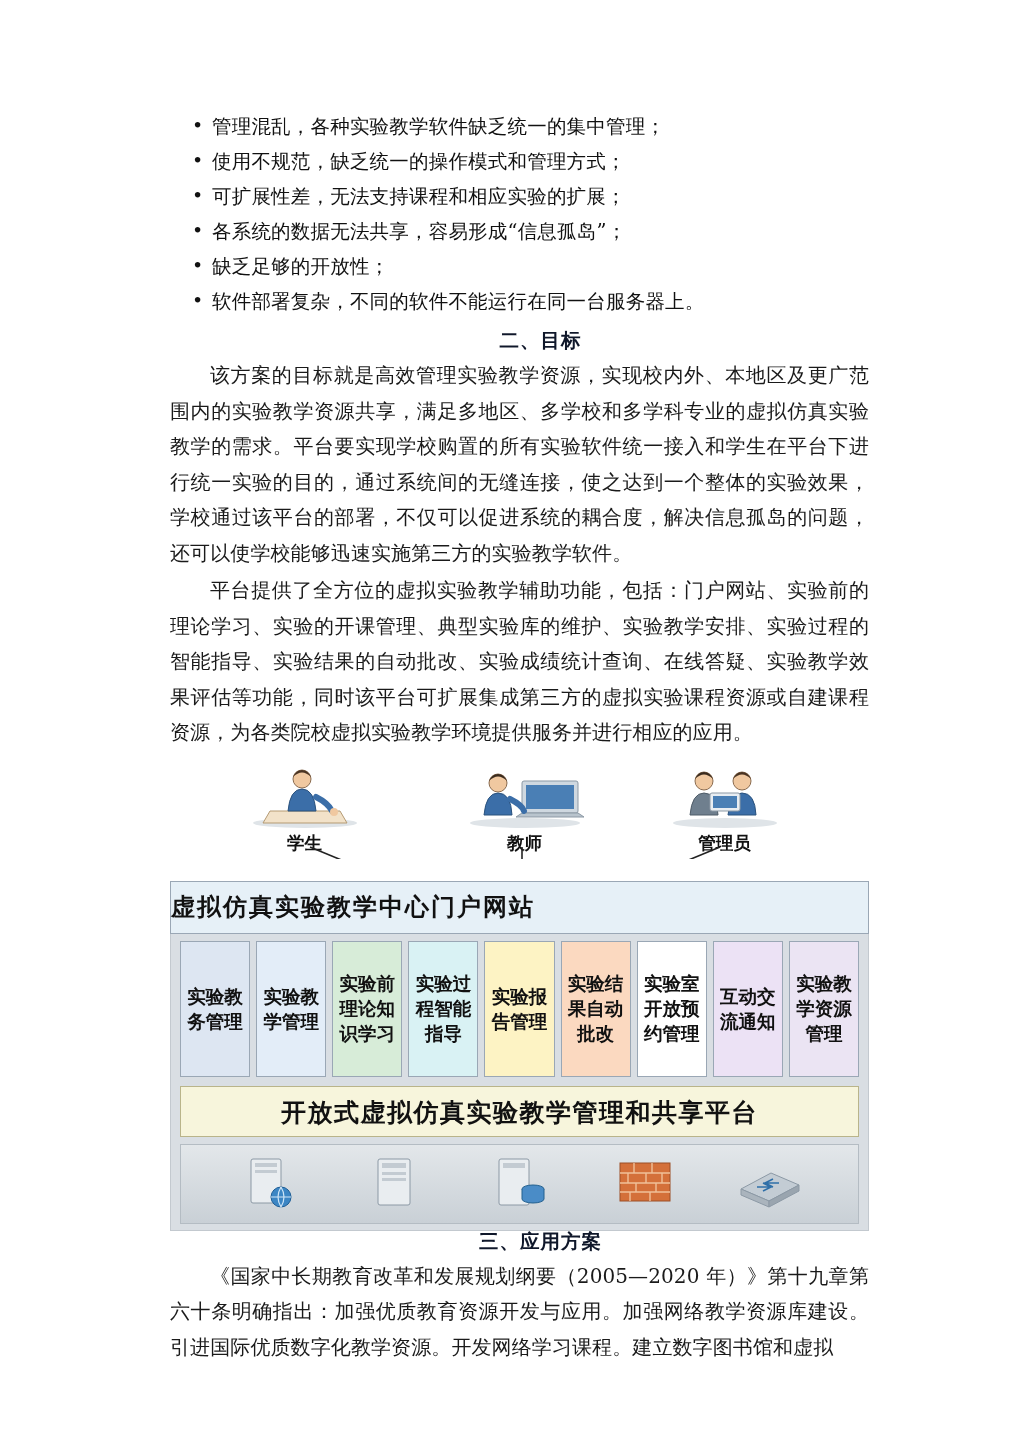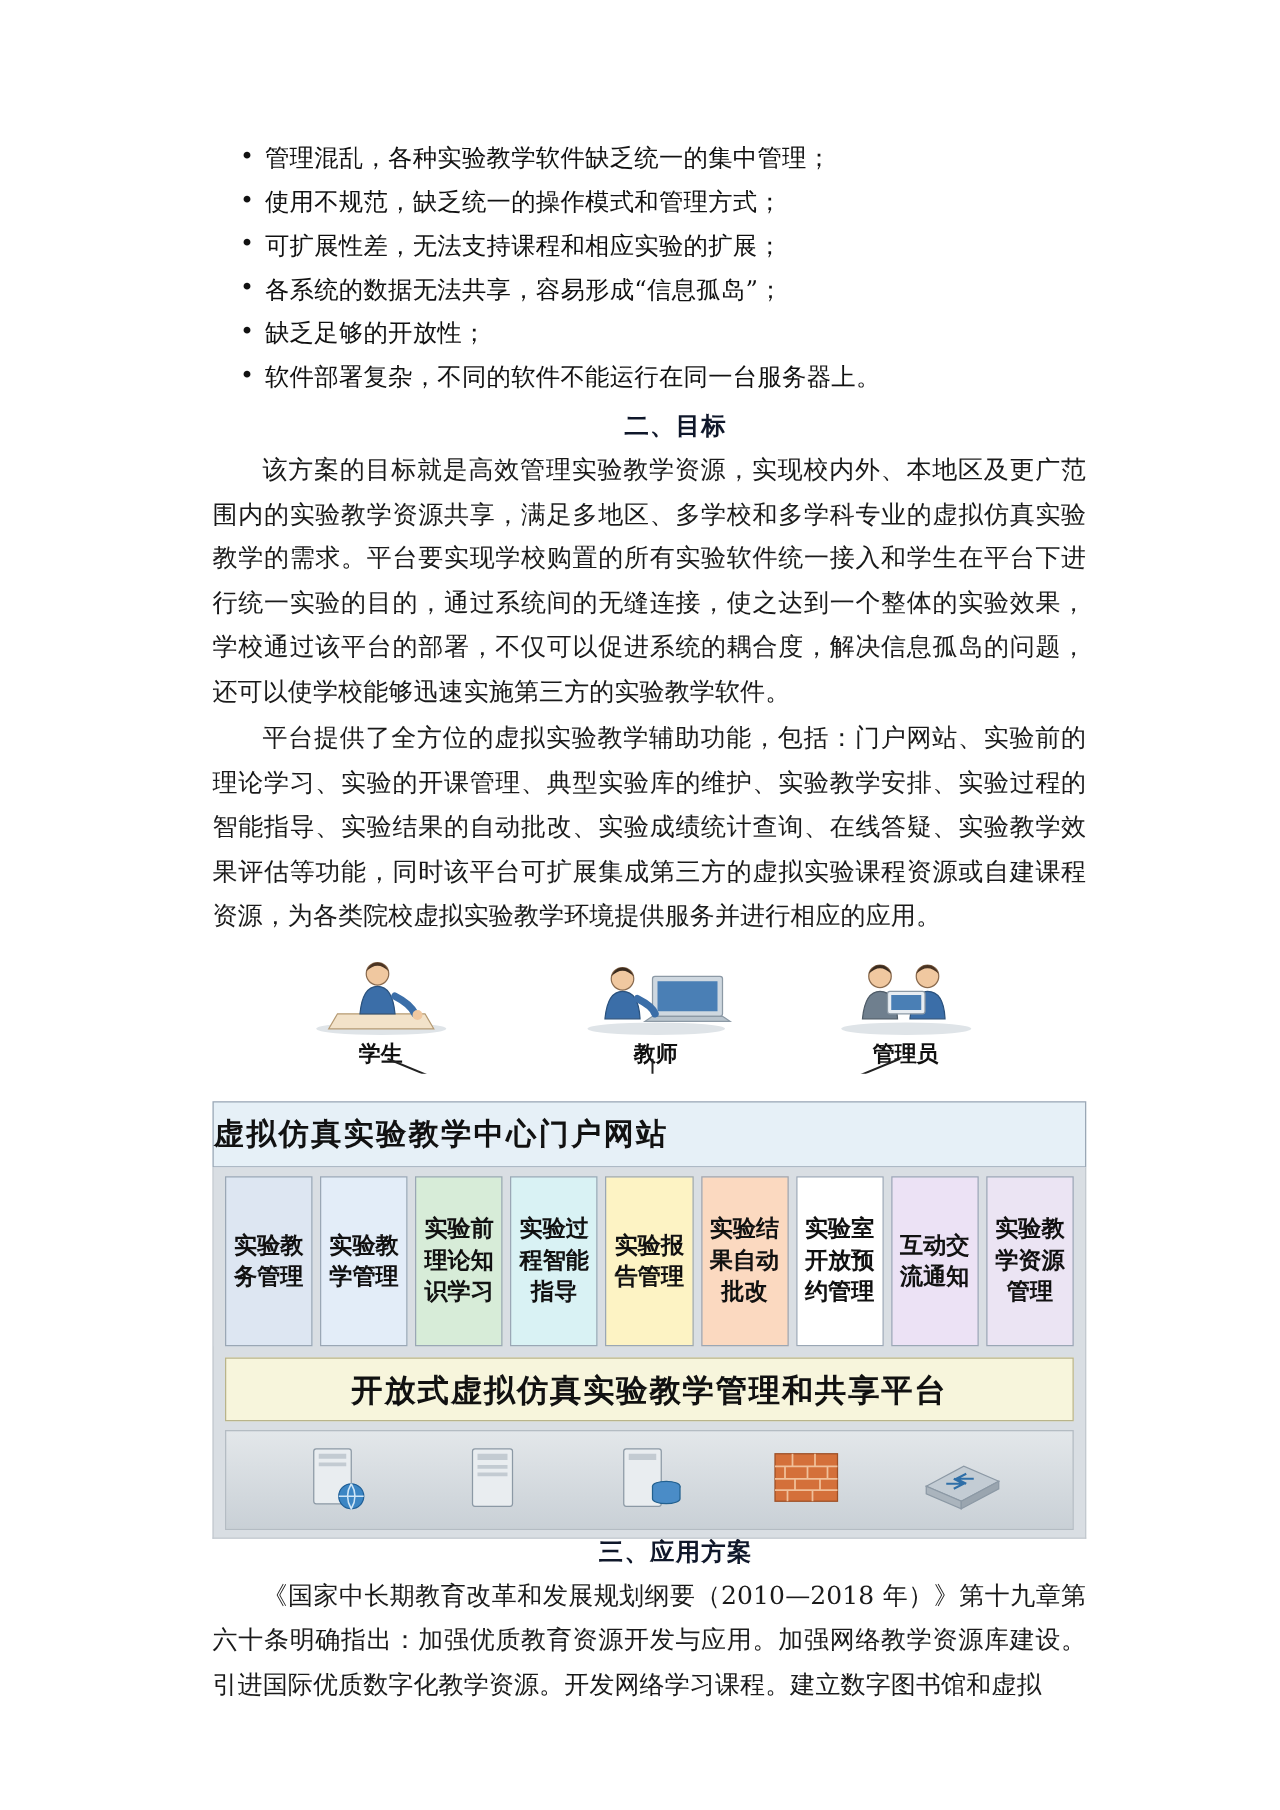--- a/index.html
+++ b/index.html
@@ -317,15 +317,15 @@
           <path d="M8 36 v6 L36 54 v-6 Z" fill="#aab4bd" stroke="#8c99a5"></path>
           <path d="M66 32 v6 L36 54 v-6 Z" fill="#9aa5af" stroke="#8c99a5"></path>
           <path d="M24 34 h14 M30 30 l8 4 -8 4" stroke="#2f6fa8" stroke-width="1.6" fill="none"></path>
           <path d="M46 30 h-14 M40 26 l-8 4 8 4" stroke="#2f6fa8" stroke-width="1.6" fill="none"></path>
         </svg>
       </div>
     </div>
   </div>
 
   <div class="heading">三、应用方案</div>
-  <p class="para">《国家中长期教育改革和发展规划纲要（2010—2018 年）》第十九章第六十条明确指出：加强优质教育资源开发与应用。加强网络教学资源库建设。引进国际优质数字化教学资源。开发网络学习课程。建立数字图书馆和虚拟</p>
+  <p class="para">《国家中长期教育改革和发展规划纲要（2005—2020 年）》第十九章第六十条明确指出：加强优质教育资源开发与应用。加强网络教学资源库建设。引进国际优质数字化教学资源。开发网络学习课程。建立数字图书馆和虚拟</p>
 
 </div>
 
 </body></html>

